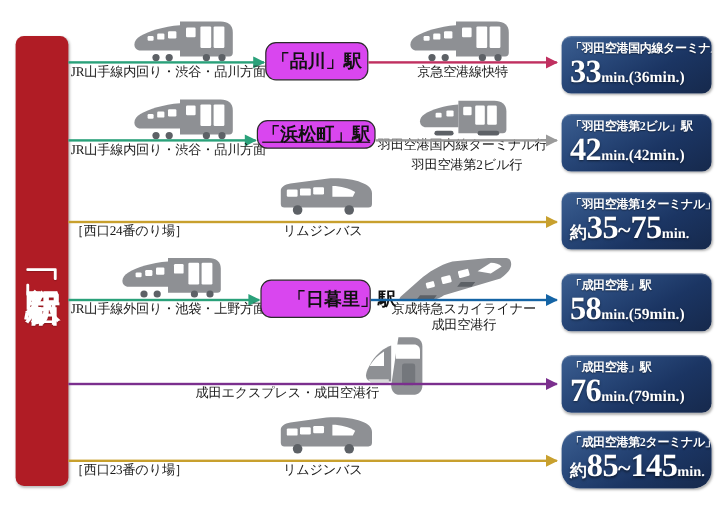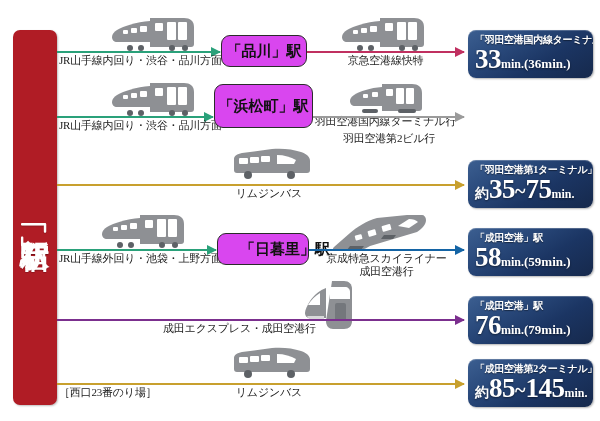--- a/index.html
+++ b/index.html
@@ -199,21 +199,21 @@
       </g>
     </svg>
   </div>
 
   <div class="line" style="left:57px;top:116px;width:156px;">
     <div class="bar" style="background:#2aa17a;"></div>
     <div class="head" style="border-left-color:#2aa17a;"></div>
   </div>
   <div class="caption" style="left:59px;top:119px;">JR山手線内回り・渋谷・品川方面</div>
 
-  <div class="station" style="left:214px;top:84px;width:99px;height:44px;">「浜松町」駅</div>
+  <div class="station" style="left:214px;top:100px;width:99px;height:24px;text-decoration:underline;">「浜松町」駅</div>
 
   <div class="veh" style="left:348px;top:80px;">
     <svg width="80" height="36" viewBox="0 0 80 36">
       <g fill="#8e9094">
         <path d="M34 4h30c6 0 10 3 10 9v15c0 2-1 3-3 3H34z"></path>
         <path d="M34 7c-12 1-22 4-28 8-3 2-4 4-4 6 0 3 2 5 5 5h27z"></path>
       </g>
       <g fill="#ffffff">
         <rect x="48" y="8" width="8" height="16" rx="1"></rect>
         <rect x="58" y="8" width="8" height="16" rx="1"></rect>
@@ -227,20 +227,26 @@
       </g>
     </svg>
   </div>
 
   <div class="line" style="left:313px;top:116px;width:151px;">
     <div class="bar" style="background:#9b9b9b;"></div>
     <div class="head" style="border-left-color:#9b9b9b;"></div>
   </div>
   <div class="caption ctr" style="left:310px;top:132px;width:158px;">羽田空港第2ビル行</div>
 
+  <div class="dest" style="left:468px;top:95px;">
+    <div class="dname">「羽田空港第2ビル」駅</div>
+    <div class="dtime">
+      <span class="big">42</span><span class="sml">min.</span><span class="paren">(42min.)</span>
+    </div>
+  </div>
 
   <div class="veh" style="left:228px;top:146px;">
     <svg width="82" height="36" viewBox="0 0 82 36">
       <g fill="#8e9094">
         <path d="M6 13c0-3 3-5 8-6l30-4c9-1 21 0 29 3 6 2 9 5 9 9v9c0 2-1 3-3 3H9c-2 0-3-1-3-3z"></path>
       </g>
       <g fill="#ffffff">
         <rect x="11" y="12" width="9" height="6" rx="1"></rect>
         <rect x="22" y="11" width="9" height="6" rx="1"></rect>
         <rect x="33" y="10" width="9" height="6" rx="1"></rect>
@@ -250,20 +256,21 @@
         <circle cx="20" cy="29" r="4"></circle>
           <circle cx="63" cy="29" r="4"></circle>
       </g>
     </svg>
   </div>
 
   <div class="line" style="left:57px;top:184px;width:407px;">
     <div class="bar" style="background:#c8a02e;"></div>
     <div class="head" style="border-left-color:#c8a02e;"></div>
   </div>
+  <div class="caption" style="left:59px;top:187px;">［西口24番のり場］</div>
   <div class="caption ctr" style="left:215px;top:187px;width:108px;">リムジンバス</div>
 
   <div class="dest" style="left:468px;top:160px;">
     <div class="dname">「羽田空港第1ターミナル」</div>
     <div class="dtime">
       <span class="approx">約</span><span class="big">35</span><span class="tilde">~</span><span class="big">75</span><span class="sml">min.</span>
     </div>
   </div>
 
   <div class="veh" style="left:100px;top:209px;">
@@ -379,20 +386,20 @@
     </svg>
   </div>
 
   <div class="line" style="left:57px;top:383px;width:407px;">
     <div class="bar" style="background:#c8a02e;"></div>
     <div class="head" style="border-left-color:#c8a02e;"></div>
   </div>
   <div class="caption" style="left:59px;top:386px;">［西口23番のり場］</div>
   <div class="caption ctr" style="left:215px;top:386px;width:108px;">リムジンバス</div>
 
-  <div class="dest" style="left:468px;top:359px;">
+  <div class="dest" style="left:468px;top:359px;border-radius:15px;">
     <div class="dname">「成田空港第2ターミナル」</div>
     <div class="dtime">
       <span class="approx">約</span><span class="big">85</span><span class="tilde">~</span><span class="big">145</span><span class="sml">min.</span>
     </div>
   </div>
 
 </div>
 
 </body></html>

